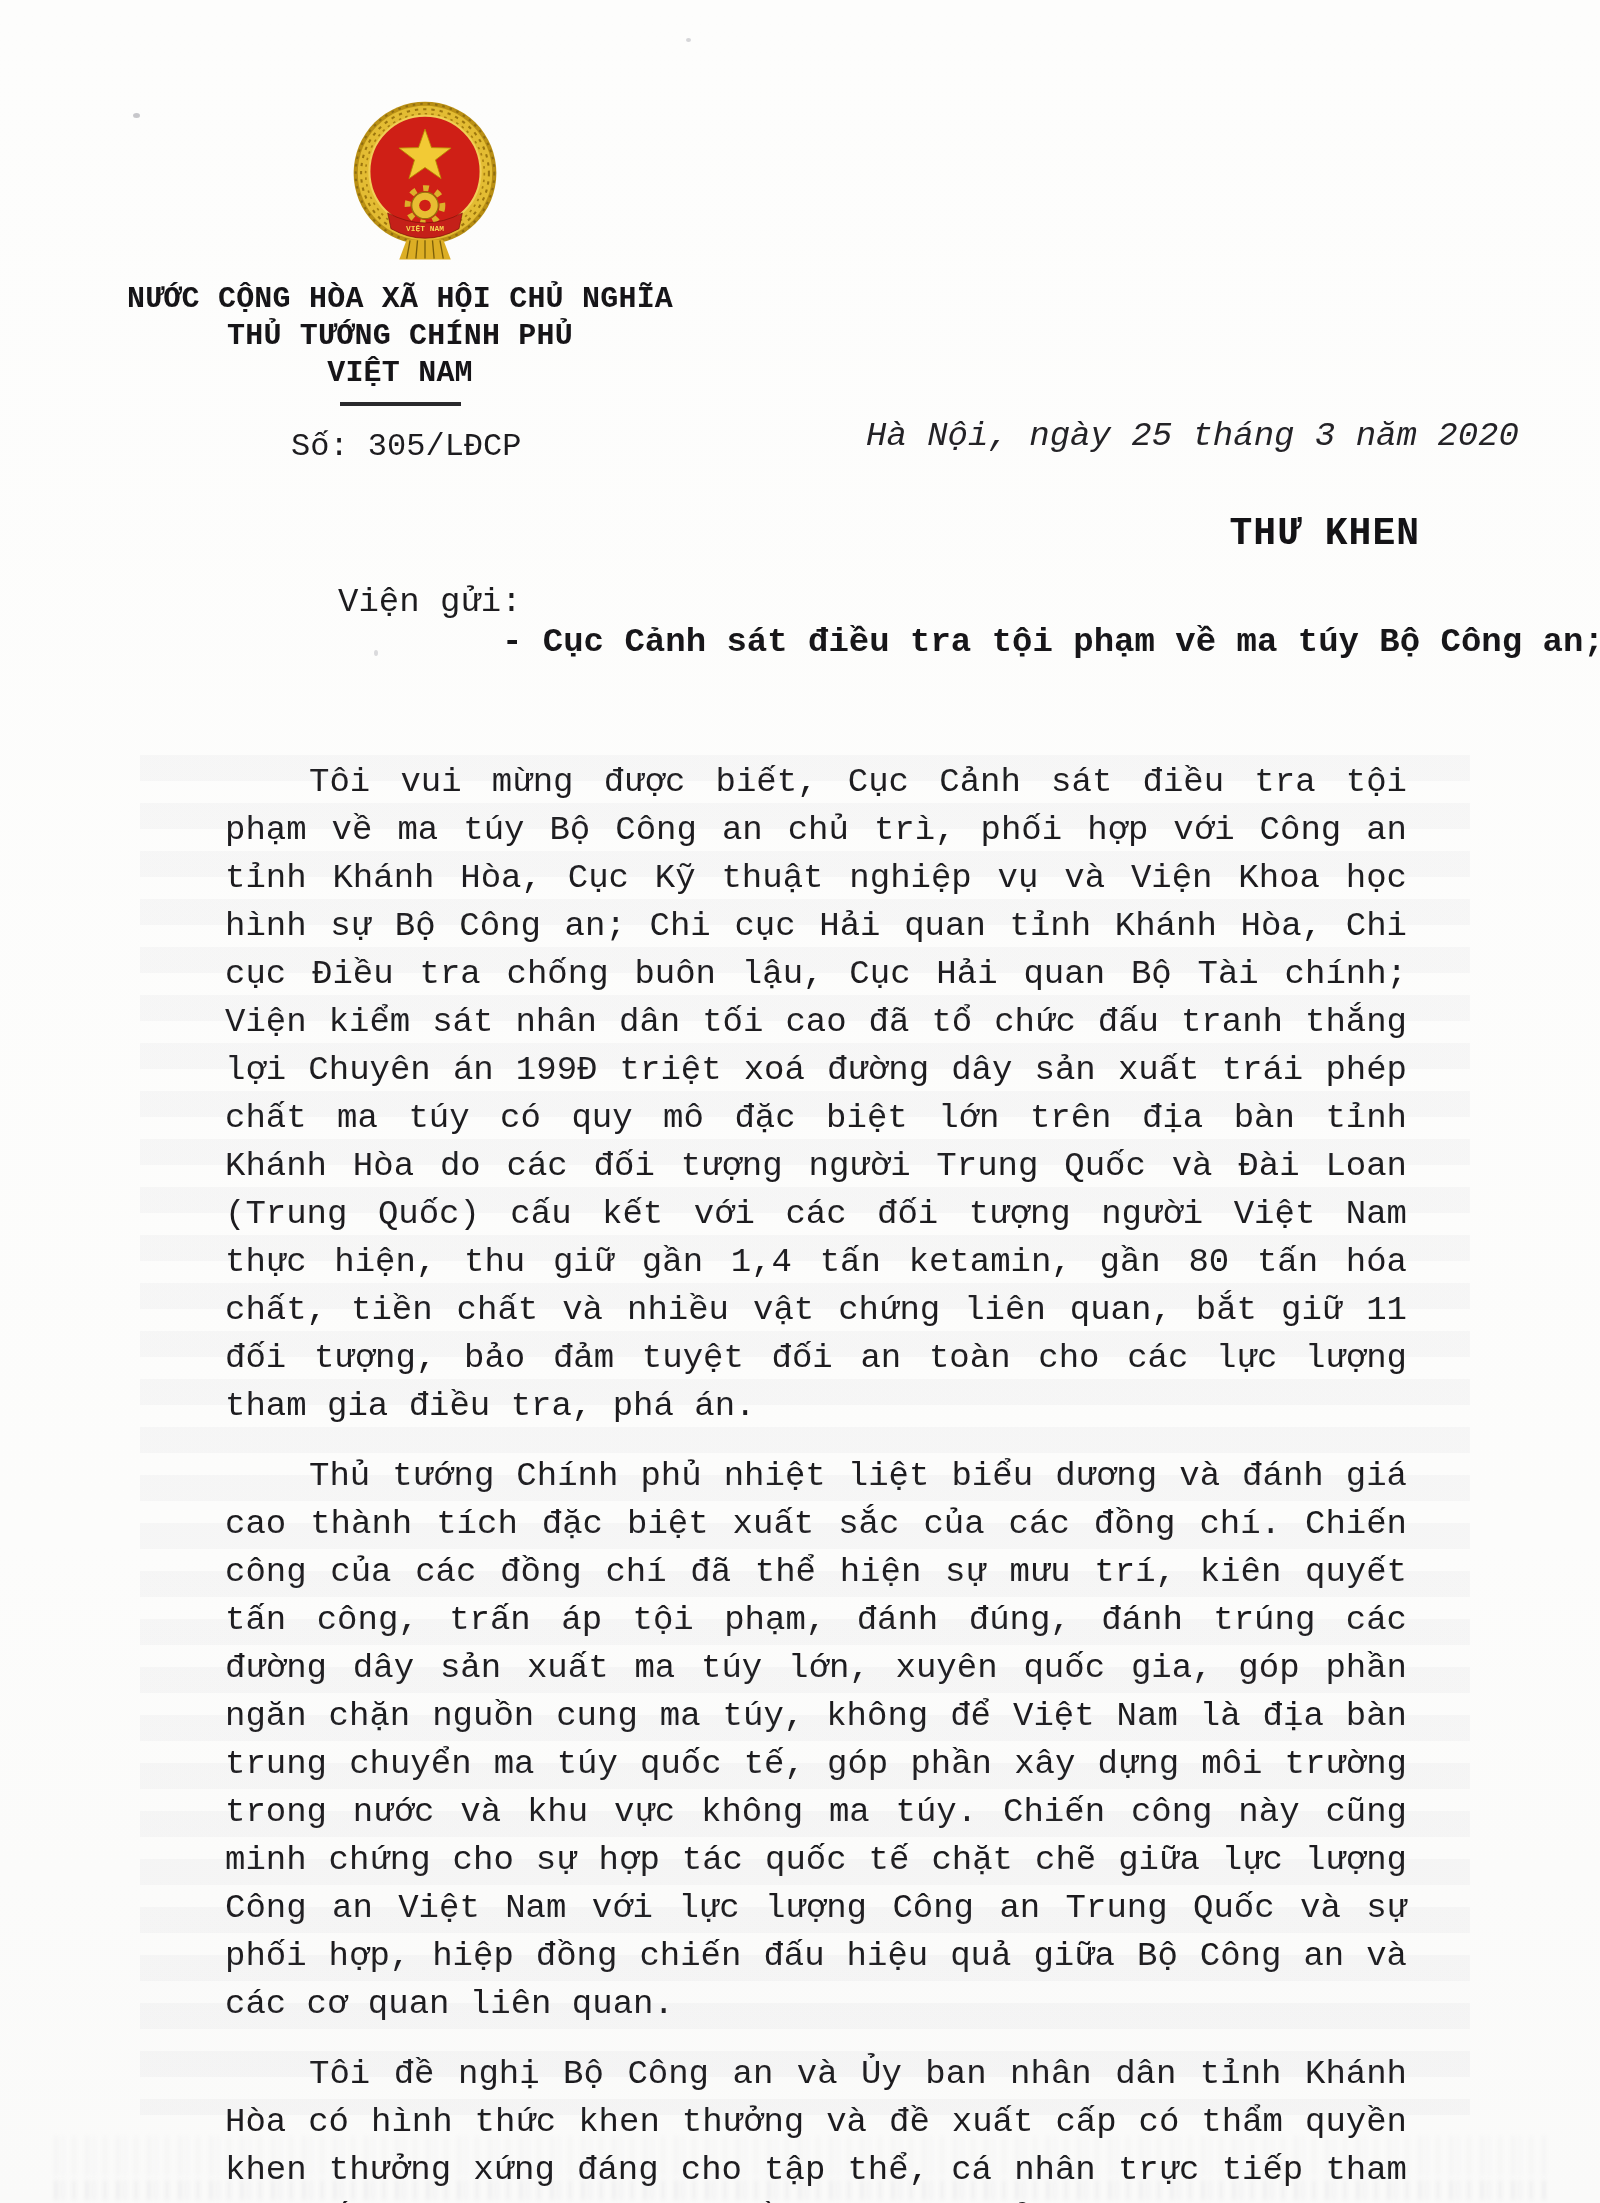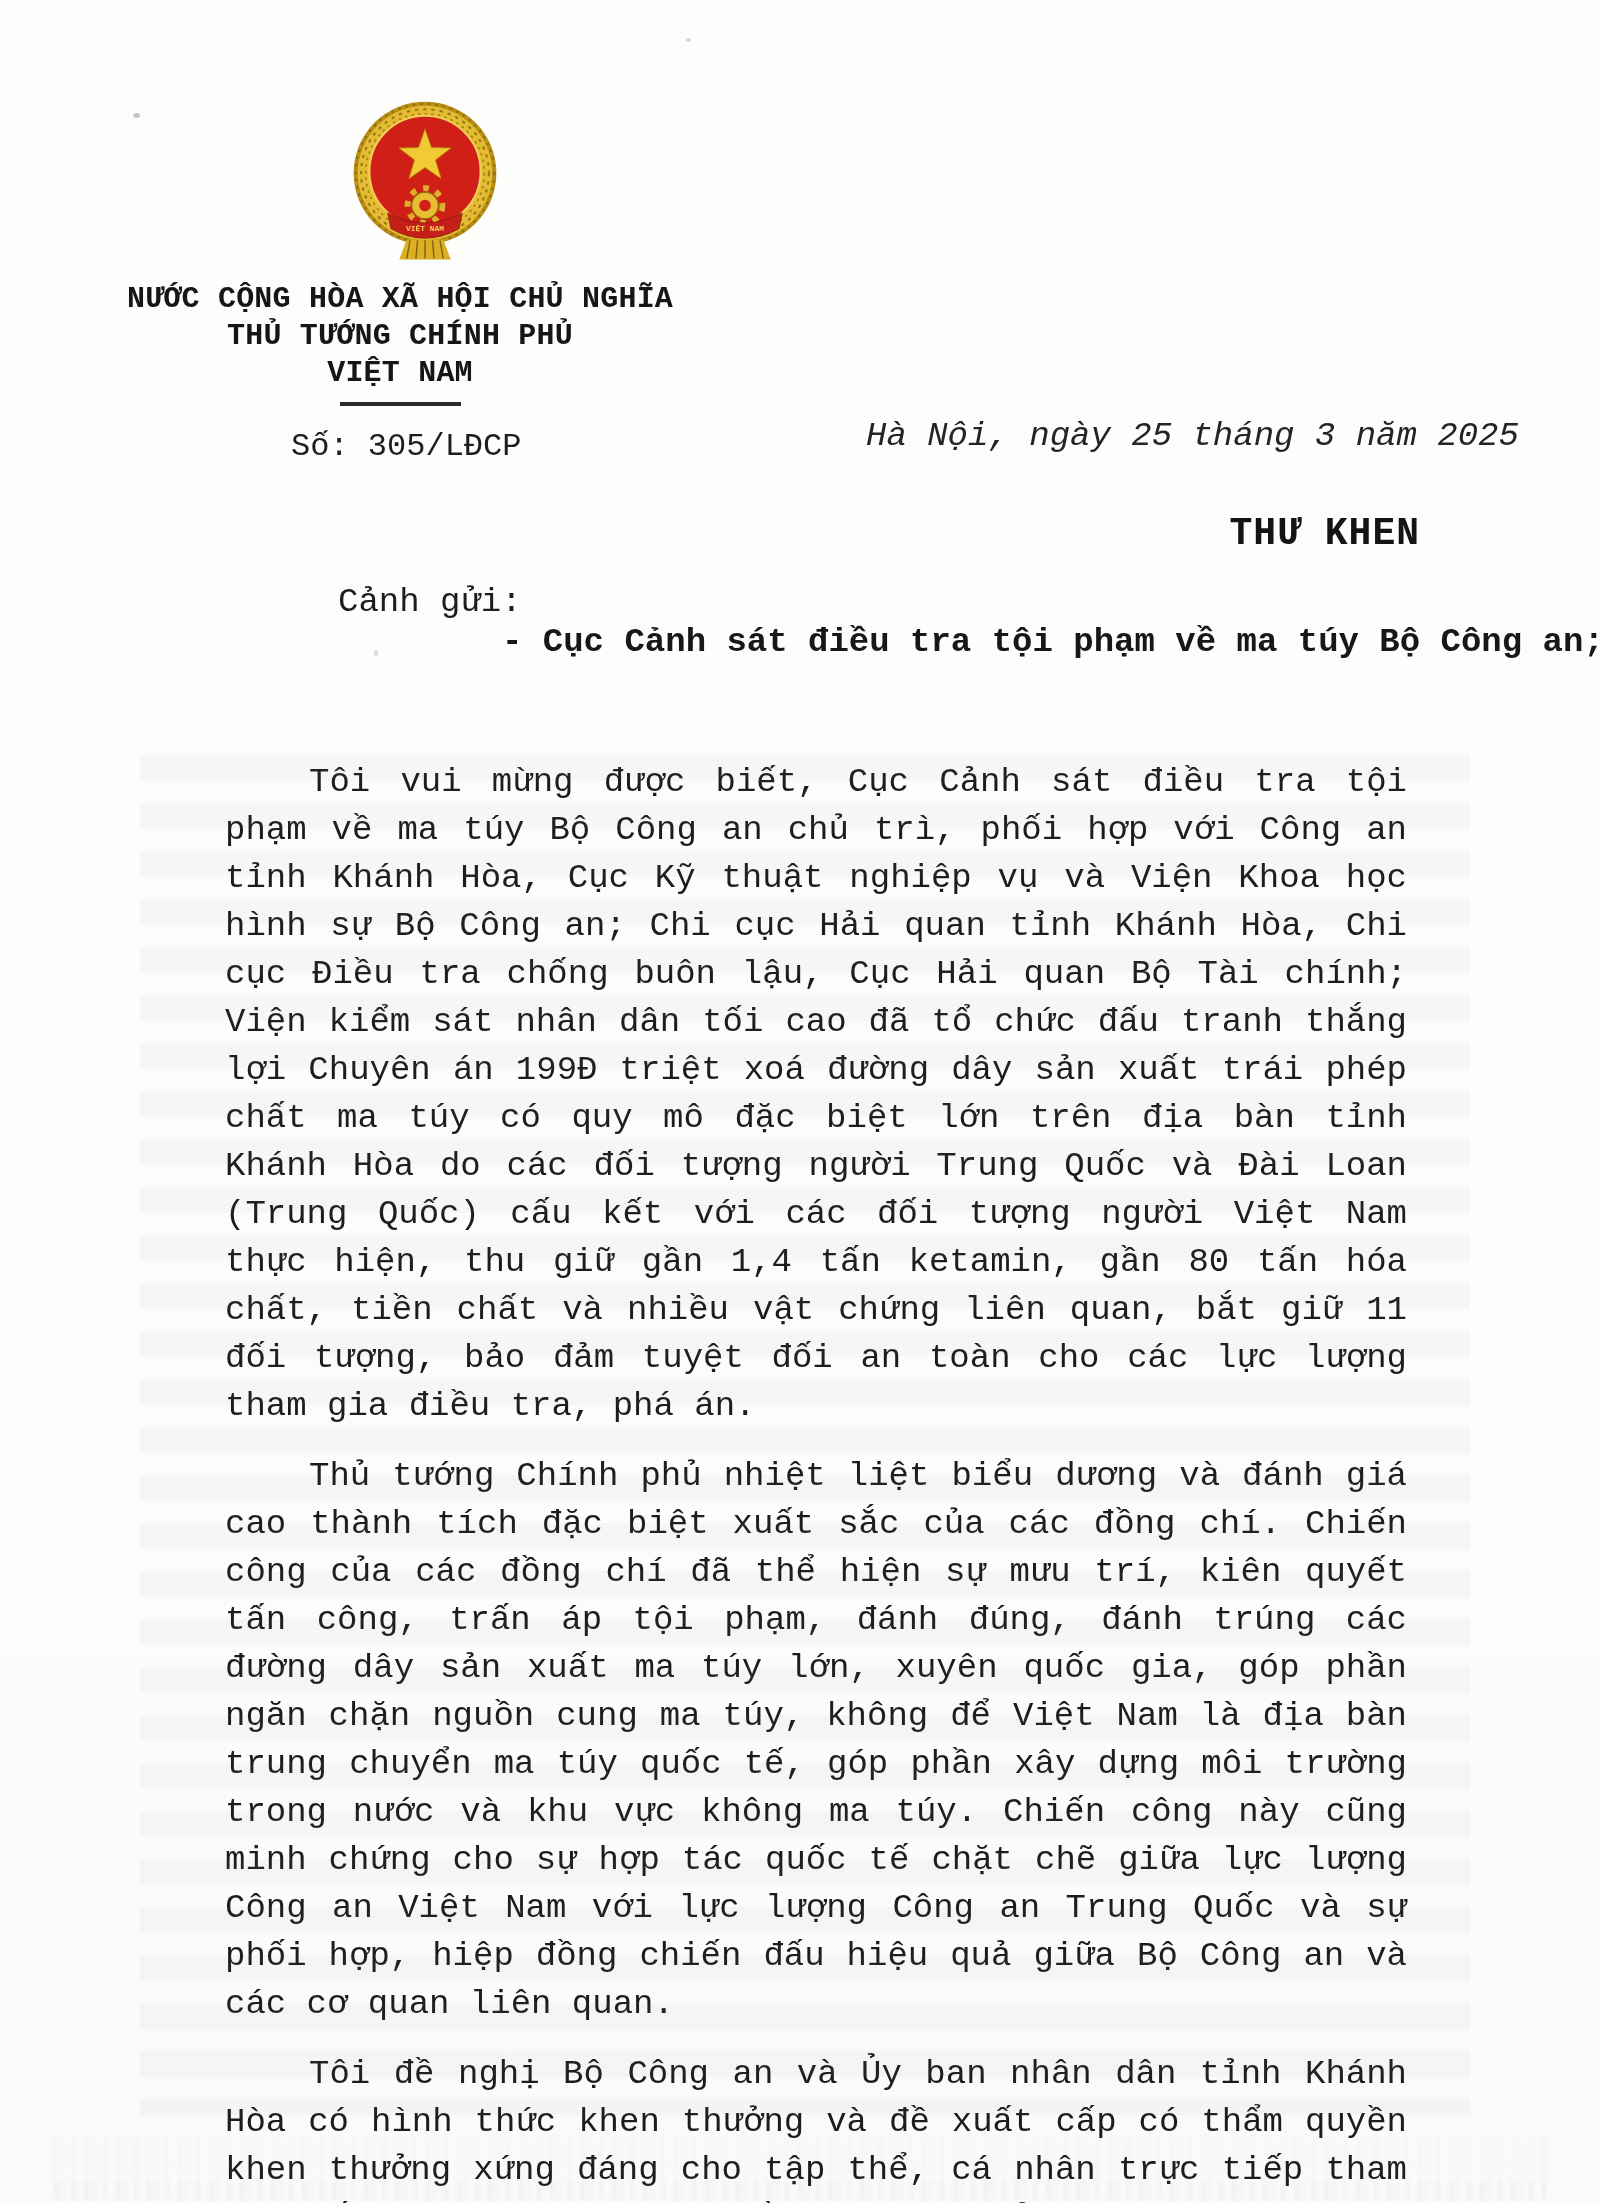--- a/index.html
+++ b/index.html
@@ -92,25 +92,25 @@
   </svg>
 
   <div class="org-header">
     <div>NƯỚC CỘNG HÒA XÃ HỘI CHỦ NGHĨA</div>
     <div>THỦ TƯỚNG CHÍNH PHỦ</div>
     <div>VIỆT NAM</div>
   </div>
   <div class="rule"></div>
 
   <div class="doc-number">Số: 305/LĐCP</div>
-  <div class="date-line">Hà Nội, ngày 25 tháng 3 năm 2025</div>
+  <div class="date-line">Hà Nội, ngày 25 tháng 3 năm 2020</div>
 
   <div class="doc-title">THƯ KHEN</div>
 
-  <div class="salutation">Cảnh gửi:</div>
+  <div class="salutation">Viện gửi:</div>
   <div class="recipients">
     <div class="recipient">- Cục Cảnh sát điều tra tội phạm về ma túy Bộ Công an;</div>
   </div>
 
   <div class="body">
     <p>Tôi vui mừng được biết, Cục Cảnh sát điều tra tội phạm về ma túy Bộ Công an chủ trì, phối hợp với Công an tỉnh Khánh Hòa, Cục Kỹ thuật nghiệp vụ và Viện Khoa học hình sự Bộ Công an; Chi cục Hải quan tỉnh Khánh Hòa, Chi cục Điều tra chống buôn lậu, Cục Hải quan Bộ Tài chính; Viện kiểm sát nhân dân tối cao đã tổ chức đấu tranh thắng lợi Chuyên án 199Đ triệt xoá đường dây sản xuất trái phép chất ma túy có quy mô đặc biệt lớn trên địa bàn tỉnh Khánh Hòa do các đối tượng người Trung Quốc và Đài Loan (Trung Quốc) cấu kết với các đối tượng người Việt Nam thực hiện, thu giữ gần 1,4 tấn ketamin, gần 80 tấn hóa chất, tiền chất và nhiều vật chứng liên quan, bắt giữ 11 đối tượng, bảo đảm tuyệt đối an toàn cho các lực lượng tham gia điều tra, phá án.</p>
     <p>Thủ tướng Chính phủ nhiệt liệt biểu dương và đánh giá cao thành tích đặc biệt xuất sắc của các đồng chí. Chiến công của các đồng chí đã thể hiện sự mưu trí, kiên quyết tấn công, trấn áp tội phạm, đánh đúng, đánh trúng các đường dây sản xuất ma túy lớn, xuyên quốc gia, góp phần ngăn chặn nguồn cung ma túy, không để Việt Nam là địa bàn trung chuyển ma túy quốc tế, góp phần xây dựng môi trường trong nước và khu vực không ma túy. Chiến công này cũng minh chứng cho sự hợp tác quốc tế chặt chẽ giữa lực lượng Công an Việt Nam với lực lượng Công an Trung Quốc và sự phối hợp, hiệp đồng chiến đấu hiệu quả giữa Bộ Công an và các cơ quan liên quan.</p>
     <p>Tôi đề nghị Bộ Công an và Ủy ban nhân dân tỉnh Khánh Hòa có hình thức khen thưởng và đề xuất cấp có thẩm quyền khen thưởng xứng đáng cho tập thể, cá nhân trực tiếp tham gia đấu tranh Chuyên án; đồng thời, chỉ đạo các lực lượng chức năng tiếp tục đấu tranh, mở rộng, bóc gỡ triệt để đường dây tội phạm ma túy này, khẩn trương củng cố tài liệu chứng cứ để xử lý nghiêm minh các đối tượng trước pháp luật; phối hợp chặt chẽ với các bộ, ngành liên quan tổ chức tốt công tác tuyên truyền, góp phần tạo khí thế mạnh mẽ trong tấn công, trấn áp tội phạm về ma túy.</p>
   </div>
 

